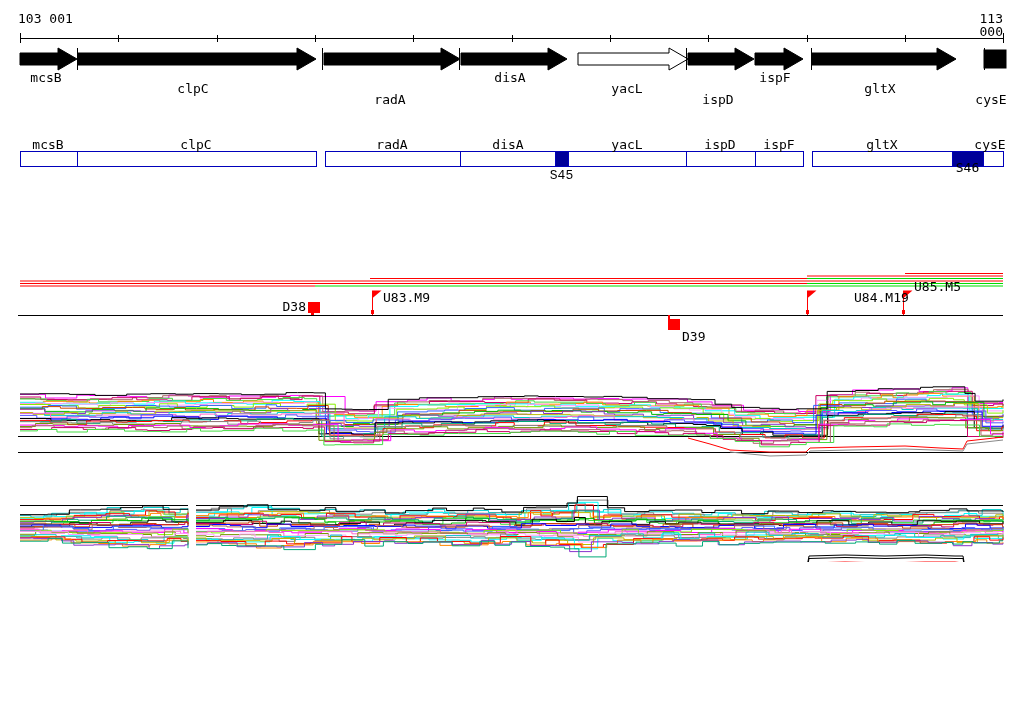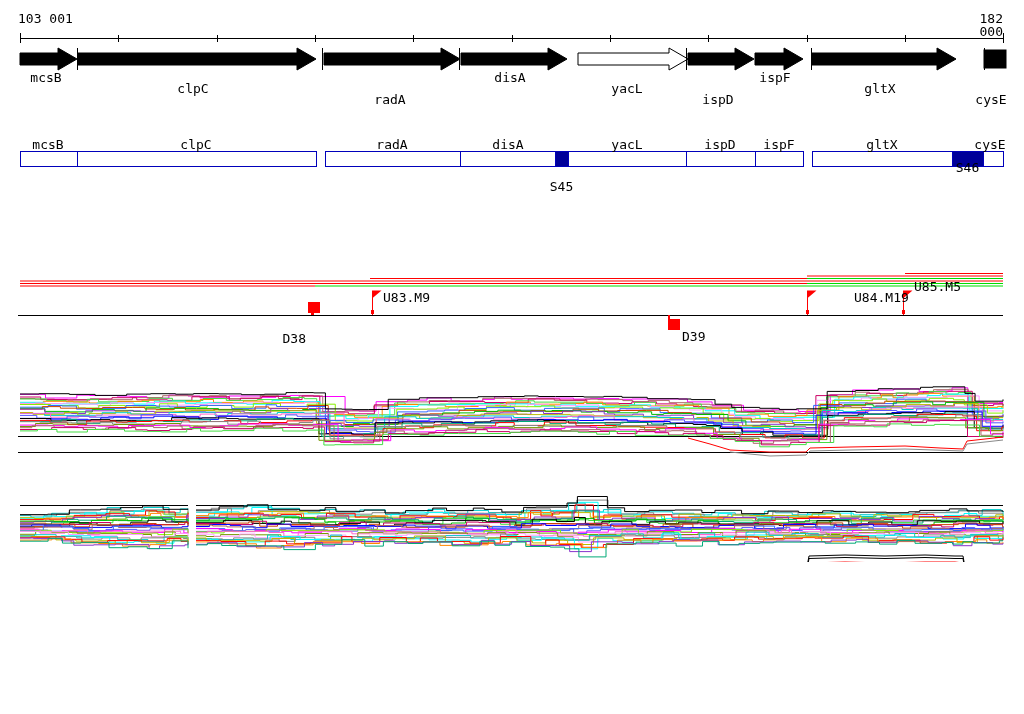--- a/index.html
+++ b/index.html
@@ -1,29 +1,29 @@
 <!DOCTYPE html>
 <html><head>
 <meta charset="utf-8">
 <style>
   html,body{margin:0;padding:0;background:#fff;}
   .canvas{position:relative;width:1024px;height:562px;background:#fff;overflow:hidden;
           font-family:"DejaVu Sans Mono",monospace;}
   #gfx{position:absolute;left:0;top:0;}
   .lbl{position:absolute;font:13px "DejaVu Sans Mono",monospace;color:#000;white-space:pre;line-height:1;}
   .lbl.center{transform:translateX(-50%);}
-  .lbl.right{transform:translateX(-100%);margin-top:32px;}
+  .lbl.right{transform:translateX(-100%);}
   .coord{position:absolute;top:12px;font:13px "DejaVu Sans Mono",monospace;color:#000;line-height:1;}
 </style>
 </head>
 <body>
 
 <div class="canvas">
   <div class="coord" style="left:18px">103 001</div>
-  <div class="coord" style="left:1003px;transform:translateX(-100%)">182 000</div>
+  <div class="coord" style="left:1003px;transform:translateX(-100%)">113 000</div>
   <svg id="gfx" width="1024" height="714">
       <line x1="20" y1="38.5" x2="1003" y2="38.5" stroke="#000000" stroke-width="1"></line>
       <line x1="20.5" y1="33" x2="20.5" y2="43" stroke="#000000" stroke-width="1"></line>
       <line x1="1003.5" y1="33" x2="1003.5" y2="43" stroke="#000000" stroke-width="1"></line>
       <line x1="118.5" y1="35" x2="118.5" y2="42" stroke="#000000" stroke-width="1"></line>
       <line x1="217.5" y1="35" x2="217.5" y2="42" stroke="#000000" stroke-width="1"></line>
       <line x1="315.5" y1="35" x2="315.5" y2="42" stroke="#000000" stroke-width="1"></line>
       <line x1="413.5" y1="35" x2="413.5" y2="42" stroke="#000000" stroke-width="1"></line>
       <line x1="512.5" y1="35" x2="512.5" y2="42" stroke="#000000" stroke-width="1"></line>
       <line x1="610.5" y1="35" x2="610.5" y2="42" stroke="#000000" stroke-width="1"></line>
@@ -195,21 +195,21 @@
   <div id="labels">
       <div class="lbl center" style="left: 46px; top: 71px;">mcsB</div>
       <div class="lbl center" style="left: 193px; top: 82px;">clpC</div>
       <div class="lbl center" style="left: 390px; top: 93px;">radA</div>
       <div class="lbl center" style="left: 510px; top: 71px;">disA</div>
       <div class="lbl center" style="left: 627px; top: 82px;">yacL</div>
       <div class="lbl center" style="left: 718px; top: 93px;">ispD</div>
       <div class="lbl center" style="left: 775px; top: 71px;">ispF</div>
       <div class="lbl center" style="left: 880px; top: 82px;">gltX</div>
       <div class="lbl center" style="left: 991px; top: 93px;">cysE</div>
-      <div class="lbl center" style="left: 561.5px; top: 180px;">S45</div>
+      <div class="lbl center" style="left: 561.5px; top: 169px; font-family: Liberation Mono, monospace;">S45</div>
       <div class="lbl center" style="left: 967.5px; top: 161px;">S46</div>
       <div class="lbl center" style="left: 48px; top: 138px;">mcsB</div>
       <div class="lbl center" style="left: 196px; top: 138px;">clpC</div>
       <div class="lbl center" style="left: 392px; top: 138px;">radA</div>
       <div class="lbl center" style="left: 508px; top: 138px;">disA</div>
       <div class="lbl center" style="left: 627px; top: 138px;">yacL</div>
       <div class="lbl center" style="left: 720px; top: 138px;">ispD</div>
       <div class="lbl center" style="left: 779px; top: 138px;">ispF</div>
       <div class="lbl center" style="left: 882px; top: 138px;">gltX</div>
       <div class="lbl center" style="left: 990px; top: 138px;">cysE</div>

